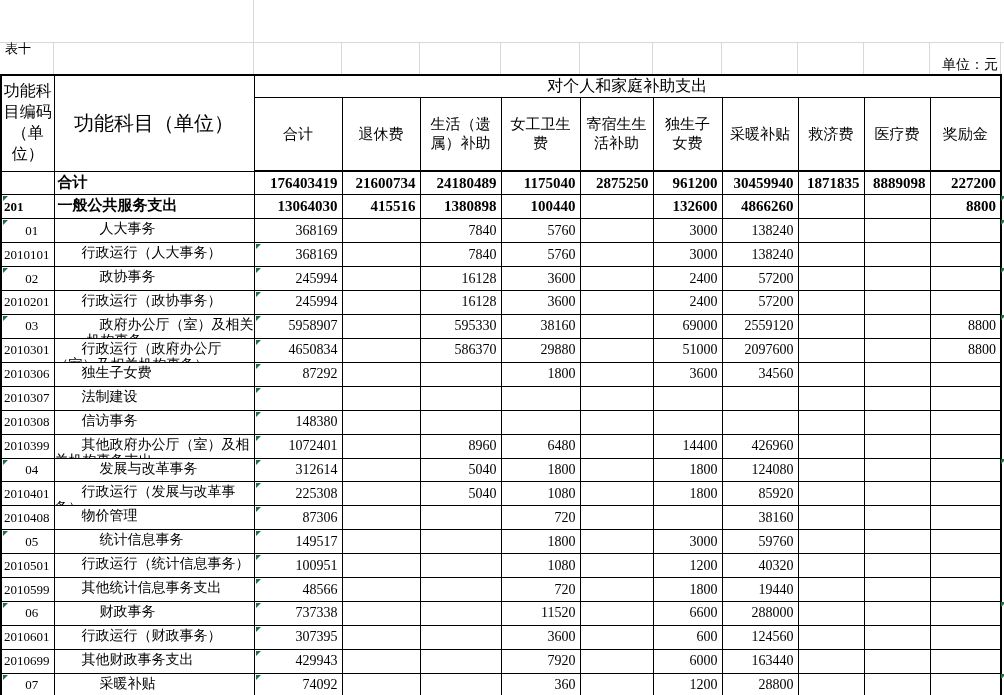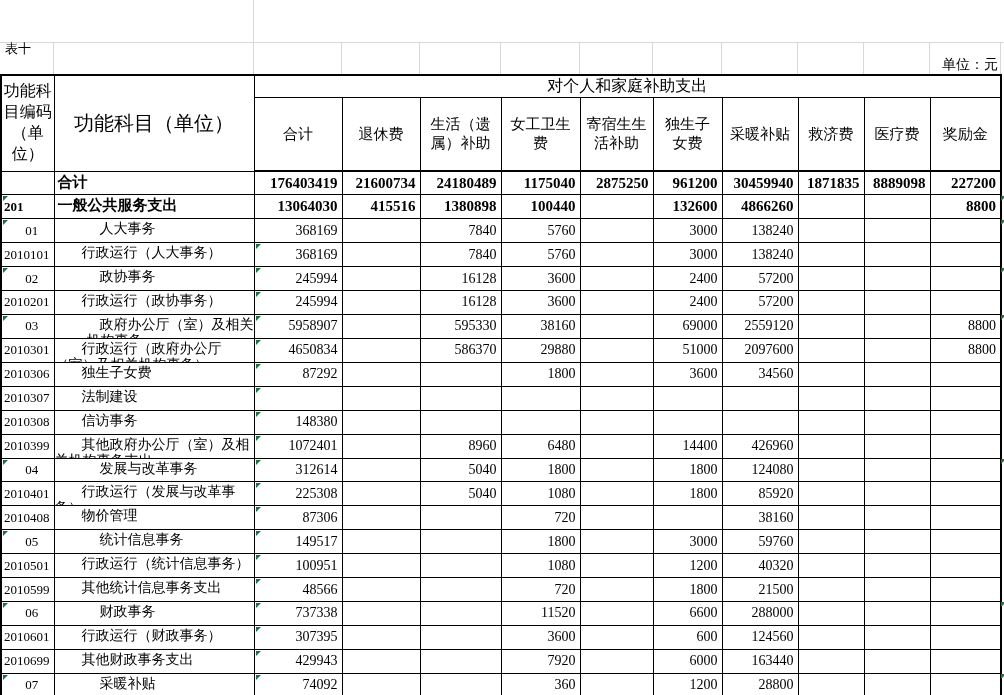--- a/index.html
+++ b/index.html
@@ -380,21 +380,21 @@
           <td class="code">2010599</td>
           <td class="name">
             <div class="nm ind2">其他统计信息事务支出</div>
           </td>
           <td class="val">48566<span class="tri"></span></td>
           <td class="val"></td>
           <td class="val"></td>
           <td class="val">720</td>
           <td class="val"></td>
           <td class="val">1800</td>
-          <td class="val">21500</td>
+          <td class="val">19440</td>
           <td class="val"></td>
           <td class="val"></td>
           <td class="val"></td>
         </tr>
         <tr>
           <td class="code ctr">06<span class="tri"></span></td>
           <td class="name">
             <div class="nm ind1">财政事务</div>
           </td>
           <td class="val">737338<span class="tri"></span></td>

